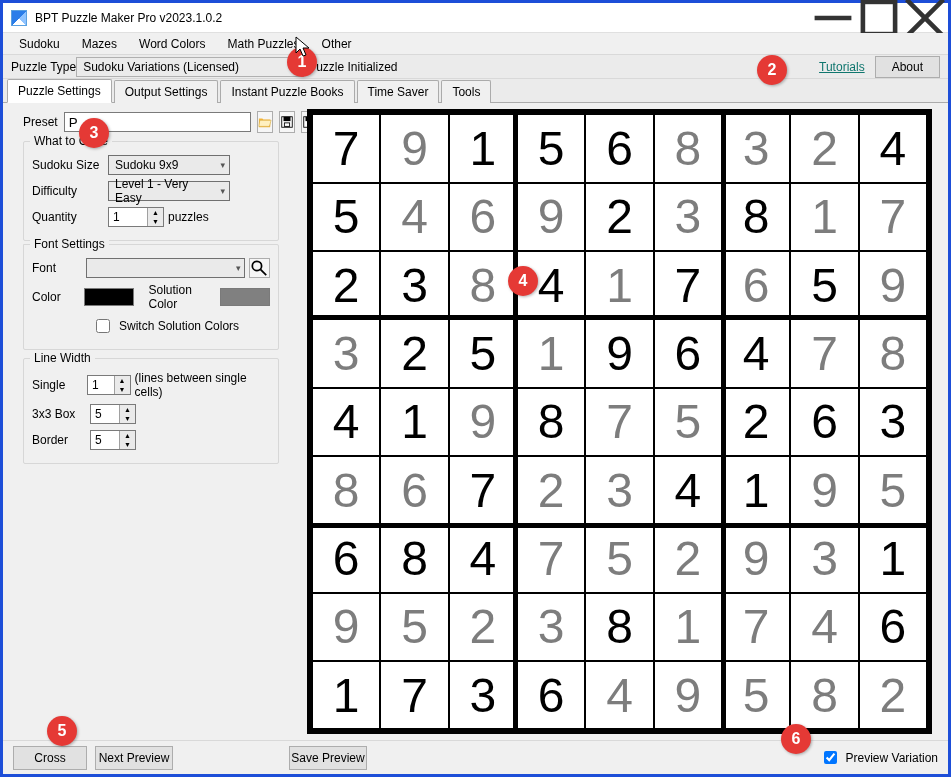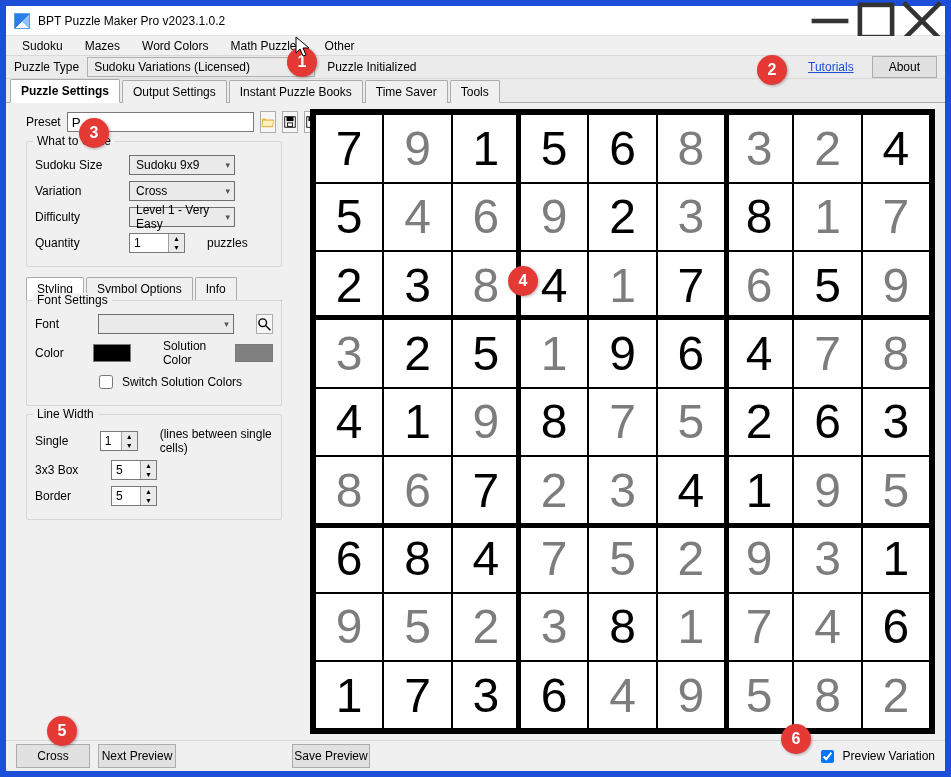--- a/index.html
+++ b/index.html
@@ -1,53 +1,53 @@
 <!DOCTYPE html>
 <html><head>
 <meta charset="utf-8">
 <style>
   * { box-sizing: border-box; font-family: "Segoe UI", Tahoma, sans-serif; }
   body { margin:0; padding:0; background:#fff; width:951px; height:777px; overflow:hidden; font-size:12px; color:#000; }
-  .window { width:951px; height:777px; border:6px solid #1d4ed8; display:flex; flex-direction:column; background:#f0f0f0;justify-content:flex-end; }
+  .window { width:951px; height:777px; border:3px solid #1d4ed8; display:flex; flex-direction:column; background:#f0f0f0;justify-content:flex-end; }
   .titlebar { height:30px; background:#fff; display:flex; align-items:center; padding:0 0 0 8px; border-bottom:1px solid #e0e0e0;}
   .titlebar .app-icon { width:16px; height:16px; margin-right:8px; background:linear-gradient(135deg,#2b7de9 50%,transparent 50%), linear-gradient(45deg,transparent 50%,#8fc3ff 50%); border:1px solid #5aa0e0;}
   .titlebar .title { flex:1; font-size:12px; color:#000; }
   .titlebar .winbtns { display:flex; height:100%; }
   .titlebar .winbtns div { width:46px; height:100%; display:flex; align-items:center; justify-content:center; font-size:12px; color:#333; }
 
   .menubar { height:24px; display:flex; align-items:center; padding:0 6px; background:#f0f0f0; gap:2px; }
   .menubar .mitem { padding:2px 10px; }
 
-  .toolbar-row { height:28px; display:flex; align-items:center; padding:0 8px; gap:8px; background:#ebebeb; border-top:1px solid #d9d9d9; border-bottom:1px solid #d9d9d9; }
+  .toolbar-row { height:28px; display:flex; align-items:center; padding:0 8px; background:#ebebeb; border-top:1px solid #d9d9d9; border-bottom:1px solid #d9d9d9; }
   .toolbar-row .lbl { font-size:12px; }
   .toolbar-row .puzzle-type-box { width:228px; height:20px; border:1px solid #b0b0b0; background:#ebebeb; padding:0 6px; display:flex; align-items:center; }
   .toolbar-row .status { margin-left:4px; }
   .toolbar-row .spacer { flex:1; }
-  .toolbar-row a.link { color:#1d4ed8; text-decoration:underline; margin-right:10px; }
+  .toolbar-row a.link { color:#0f766e; text-decoration:underline; margin-right:10px; }
   .toolbar-row .btn { height:22px; border:1px solid #adadad; background:#e1e1e1; padding:0 16px; display:flex; align-items:center; }
 
   .tabs { display:flex; align-items:flex-end; padding:0 4px; background:#ebebeb; border-bottom:1px solid #ababab; }
   .tabs .tab { padding:4px 10px; border:1px solid #ababab; border-bottom:none; background:#f0f0f0; margin-right:2px; border-radius:2px 2px 0 0; margin-bottom:-1px; }
-  .tabs .tab.active { background:#fff; border-bottom:1px solid #fff;font-weight:bold; }
+  .tabs .tab.active { background:#fff; border-bottom:1px solid #fff; }
 
   .content { flex:1; display:flex; background:#f0f0f0; }
   .left-pane { width:296px; padding:4px 20px; display:flex; flex-direction:column; }
   .preset-row { display:flex; align-items:center; gap:6px; margin:4px 0; }
   .preset-row input[type=text] { flex:1; height:20px; border:1px solid #7a7a7a; padding:0 4px; background:#fff; }
   .icon-btn { width:22px; height:22px; border:1px solid #adadad; background:#f6f6f6; display:flex; align-items:center; justify-content:center; cursor:pointer; }
   .icon-btn svg { width:14px; height:14px; }
 
   .group { border:1px solid #d7d7d7; border-radius:2px; padding:8px; margin:4px 0; position:relative; background:#f0f0f0;}
   .group > .legend { position:absolute; top:-8px; left:6px; background:#f0f0f0; padding:0 4px; font-size:12px; }
-  .form-row { display:flex; align-items:center; margin:4px 0; gap:22px; min-height:22px;}
+  .form-row { display:flex; align-items:center; margin:4px 0; gap:4px; min-height:22px;}
   .form-row .flabel { width:72px; }
   .form-row .flabel.sm { width:54px; }
   .select { height:20px; border:1px solid #707070; background:#eaeaea; padding:0 16px 0 6px; display:flex; align-items:center; position:relative; }
   .select::after { content:"▾"; position:absolute; right:4px; font-size:9px; color:#555; }
-  .select.w1 { width:106px; }
+  .select.w1 { width:122px; }
   .select.w2 { width:170px; }
   .numspin { width:56px; height:20px; border:1px solid #7a7a7a; background:#fff; display:flex; align-items:center; position:relative; }
   .numspin input { border:none; width:36px; padding:0 4px; outline:none; font-size:12px; background:transparent;}
   .numspin .spins { position:absolute; right:0; top:0; bottom:0; width:16px; display:flex; flex-direction:column; }
   .numspin .spins div { flex:1; border-left:1px solid #a0a0a0; display:flex; align-items:center; justify-content:center; font-size:7px; background:#eaeaea;}
 
   .subtabs { display:flex; border-bottom:1px solid #ababab; margin-top:6px;}
   .subtabs .stab { padding:4px 10px; border:1px solid #ababab; border-bottom:none; margin-right:2px; border-radius:2px 2px 0 0; background:#f0f0f0; margin-bottom:-1px;}
   .subtabs .stab.active { background:#fff; border-bottom:1px solid #fff;}
   .swatch { width:56px; height:18px; border:1px solid #7a7a7a; }
@@ -164,49 +164,38 @@
 
       <div class="group">
         <div class="legend">What to Gene</div>
         <div class="form-row">
           <span class="flabel">Sudoku Size</span>
           <div class="select w1">
               <span>Sudoku  9x9</span>
             </div>
         </div>
         <div class="form-row">
-          <span class="flabel">Variation</span>
-          <div class="select w1">
-              <span>Cross</span>
-            </div>
-        </div>
-        <div class="form-row">
           <span class="flabel">Difficulty</span>
           <div class="select w1">
               <span>Level 1 - Very Easy</span>
             </div>
         </div>
         <div class="form-row">
           <span class="flabel">Quantity</span>
           <div class="numspin">
             <input value="1" style="">
             <div class="spins">
                 <div>▲</div>
                 <div>▼</div>
               </div>
           </div>
           <span>puzzles</span>
         </div>
       </div>
 
-      <div class="subtabs">
-        <div class="stab active">Styling</div>
-        <div class="stab">Symbol Options</div>
-        <div class="stab">Info</div>
-      </div>
 
       <div class="group" style="margin-top:-1px; border-top-left-radius:0;">
         <div class="legend">Font Settings</div>
         <div class="form-row">
           <span class="flabel sm">Font</span>
           <div class="select w2">
               <span></span>
             </div>
           <div class="mag-btn">
             <svg viewBox="0 0 16 16">

